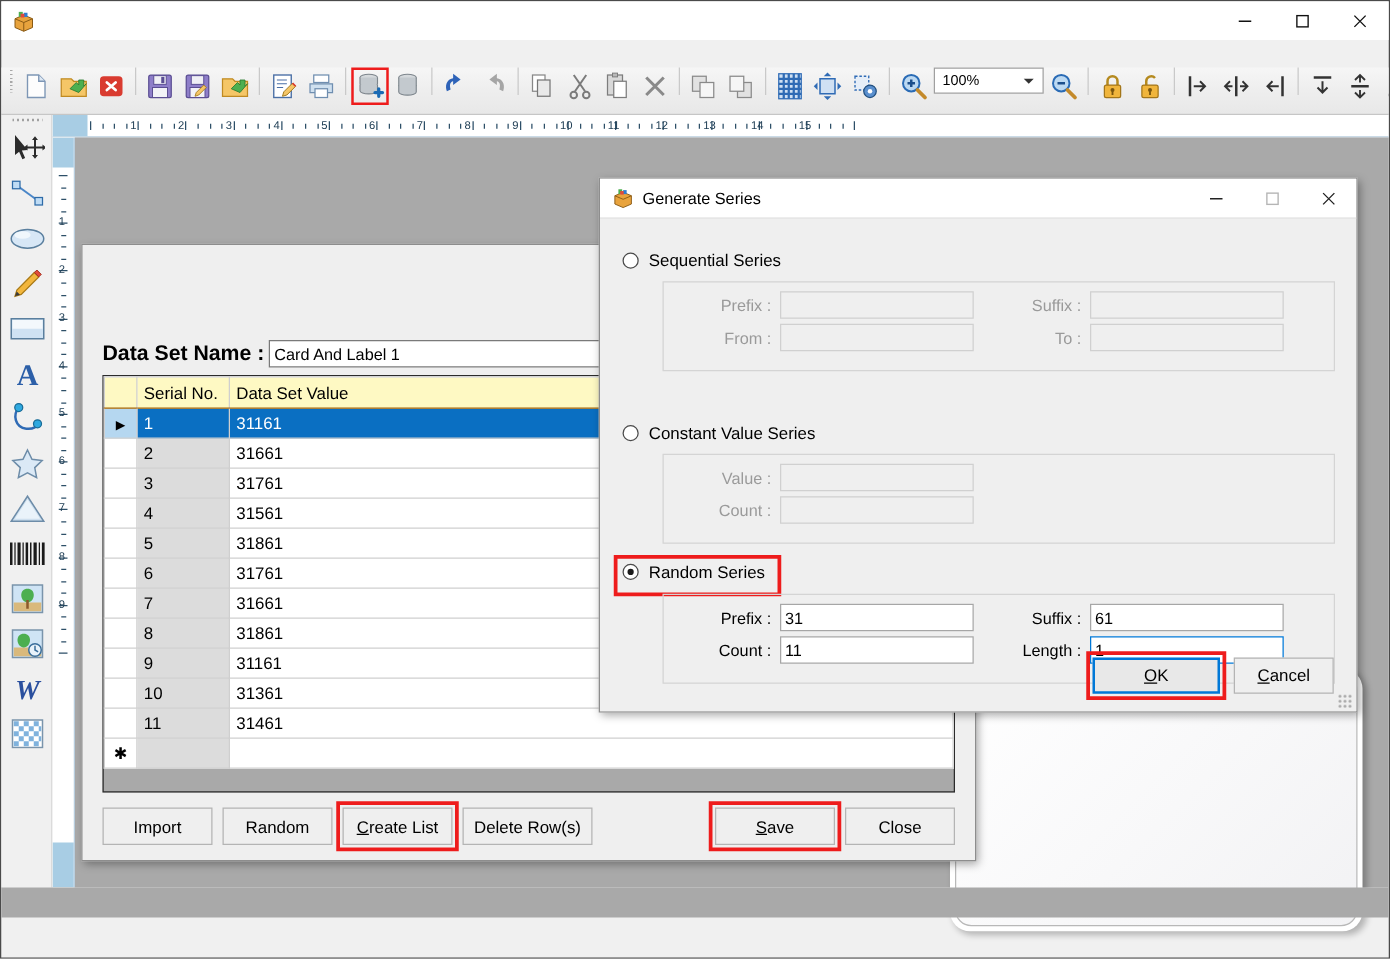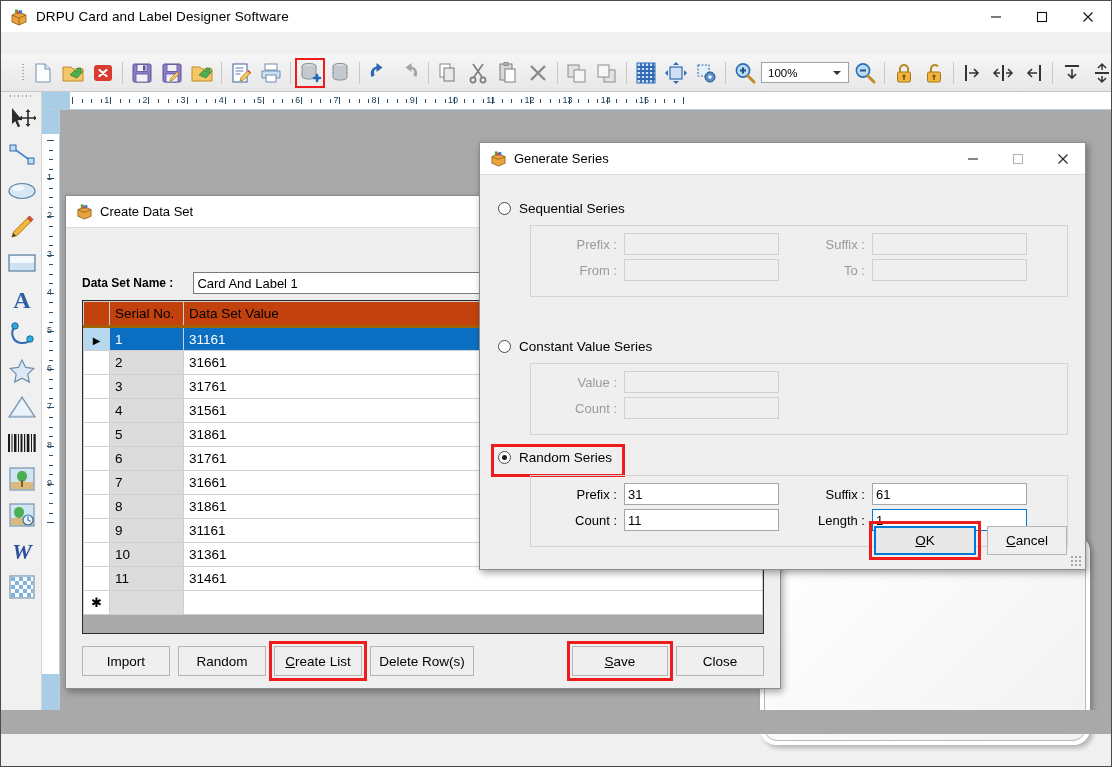--- a/index.html
+++ b/index.html
@@ -54,21 +54,21 @@
   .menu-item {
     padding: 3px 11px; font-size: 13px; color: #000; cursor: default;
   }
   .menu-item u { text-decoration: underline; }
 
   
   .toolbar {
     position: absolute; top: 53px; left: 0; right: 0; height: 38px;
     background: linear-gradient(to bottom, #f6f6f6 0%, #eeeeee 50%, #e8e8e8 100%);
     border-bottom: 1px solid #c6c6c6;
-    display: flex; align-items: center; padding-left: 19px;
+    display: flex; padding-left: 5px;
   }
   .tb-grip { width: 8px; height: 22px; position: relative; flex:none; }
   .tb-grip::before {
     content: ""; position: absolute; left: 2px; top: 2px; width: 2px; height: 18px;
     background-image: repeating-linear-gradient(to bottom, #a8a8a8 0 1px, transparent 1px 3px);
   }
   .tb-btn {
     width: 30px; height: 30px; display: flex; align-items: center; justify-content: center;
     flex: none; position: relative;
   }
@@ -169,35 +169,35 @@
     width: 45px; height: 32px; display: flex; align-items: center; justify-content: center;
   }
 
   
   #createDataSet { left: 64px; top: 194px; width: 716px; height: 494px; background: #efefef;}
   .cds-body { position:absolute; left:0; right:0; top:32px; bottom:0;}
   .cds-name-row {
     position: absolute; left: 16px; top: 44px; right: 16px; height: 22px;
     display: flex; align-items: center;
   }
-  .cds-name-label { font-weight: bold; font-size: 12px; margin-right: 20px; }
+  .cds-name-label { font-weight: bold; font-size: 17px; margin-right: 4px; }
   .cds-name-input {
     flex: 1; height: 22px; background: #fff; border: 1px solid #7a7a7a;
     font-size: 13px; padding: 0 3px; display:flex; align-items:center;
   }
   .grid-wrap {
     position: absolute; left: 16px; top: 72px; right: 16px; bottom: 54px;
     background: #a9a9a9; border: 1px solid #2b2b2b;
   }
   table.grid { border-collapse: collapse; width: 100%; table-layout: fixed; background:#fff;}
   table.grid th, table.grid td {
     border: 1px solid #cfcfcf; height: 24px; font-size: 13.5px; font-weight: normal;
     text-align: left; padding: 0 5px; background: #fff; white-space: nowrap;
   }
-  table.grid th { background: #c2410c; border-bottom: 3px solid #a16207; height: 25px;}
+  table.grid th { background: #fef9c3; border-bottom: 1px solid #a16207; height: 25px;}
   table.grid col.c-sel { width: 26px; }
   table.grid col.c-ser { width: 74px; }
   table.grid td.sel-cell { background:#fff; text-align:center; padding:0;}
   table.grid td.ser-cell { background:#dcdcdc; }
   tr.selected td.sel-cell { background:#b5d7f0; }
   tr.selected td.ser-cell, tr.selected td.val-cell { background: #0a6fc2; color: #fff; }
   .rowmarker { color:#000; font-size: 10px; }
   .newrowstar { color:#000; font-size: 13px; }
 
   .cds-footer {
@@ -264,21 +264,20 @@
     <span class="app-icon">
       <svg width="18" height="18" viewBox="0 0 18 18">
         <path d="M2 7l7-3 7 3v7l-7 3-7-3z" fill="#e8a33d" stroke="#8a5a14" stroke-width="0.8"></path>
         <path d="M2 7l7 3 7-3" fill="none" stroke="#8a5a14" stroke-width="0.8"></path>
         <path d="M9 10v7" stroke="#8a5a14" stroke-width="0.8" fill="none"></path>
         <rect x="5" y="1.5" width="3.2" height="4" fill="#4caf50"></rect>
         <rect x="9" y="2.2" width="3" height="3.4" fill="#2f7dd1"></rect>
         <rect x="6.5" y="3" width="3" height="3" fill="#e04b3a"></rect>
       </svg>
     </span>
-    <span class="title-text">DRPU Card and Label Designer Software</span>
     <div class="winbtns">
       <div class="winbtn">
         <svg width="12" height="12" viewBox="0 0 12 12">
             <path d="M1 6h10" stroke="#111" stroke-width="1.1"></path>
           </svg>
       </div>
       <div class="winbtn">
         <svg width="12" height="12" viewBox="0 0 12 12">
             <rect x="1.5" y="1.5" width="9" height="9" fill="none" stroke="#111" stroke-width="1.1"></rect>
           </svg>
@@ -799,32 +798,20 @@
 
   <div class="canvas">
     <div class="card-shape">
       <div class="card-inner"></div>
     </div>
   </div>
 
   <div class="pagebar"></div>
 
   <div class="dialog" id="createDataSet">
-    <div class="dlg-title">
-      <span class="dlg-icon">
-        <svg width="17" height="17" viewBox="0 0 18 18">
-          <path d="M2 7l7-3 7 3v7l-7 3-7-3z" fill="#e8a33d" stroke="#8a5a14" stroke-width="0.8"></path>
-          <path d="M2 7l7 3 7-3" fill="none" stroke="#8a5a14" stroke-width="0.8"></path>
-          <rect x="5" y="1.5" width="3.2" height="4" fill="#4caf50"></rect>
-          <rect x="9" y="2.2" width="3" height="3.4" fill="#2f7dd1"></rect>
-          <rect x="6.5" y="3" width="3" height="3" fill="#e04b3a"></rect>
-        </svg>
-      </span>
-      <span class="dlg-text">Create Data Set</span>
-    </div>
 
     <div class="cds-body">
       <div class="cds-name-row">
         <span class="cds-name-label">Data Set Name :</span>
         <span class="cds-name-input">Card And Label 1</span>
       </div>
 
       <div class="grid-wrap">
         <table class="grid">
           <colgroup>

